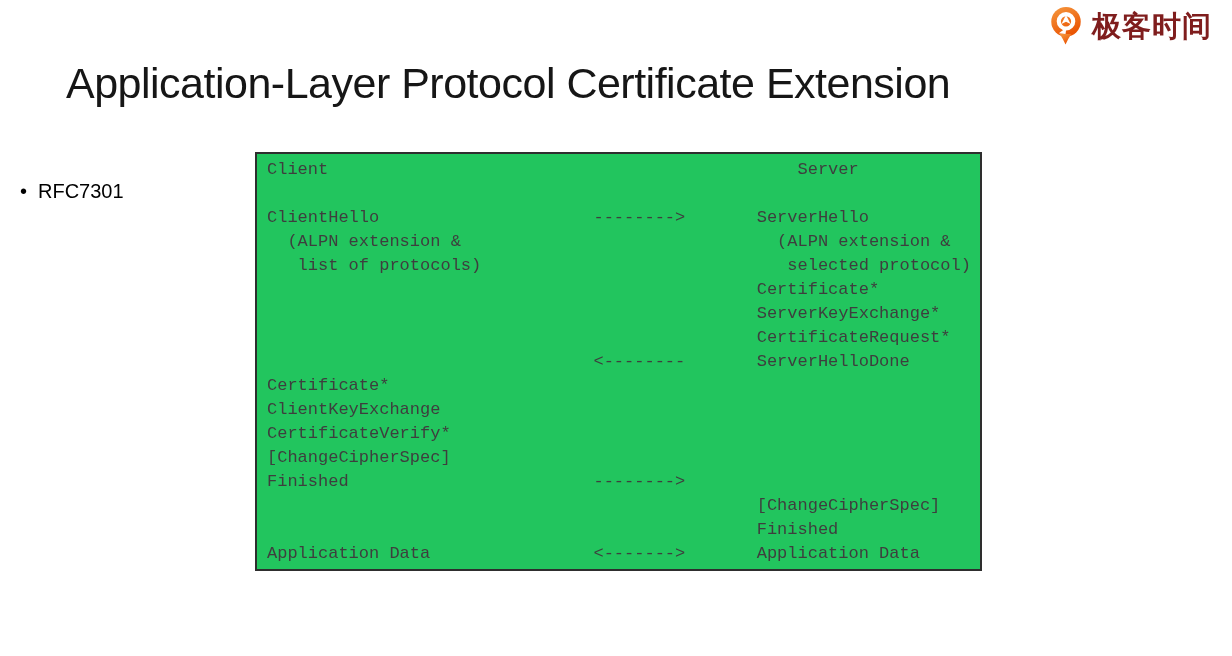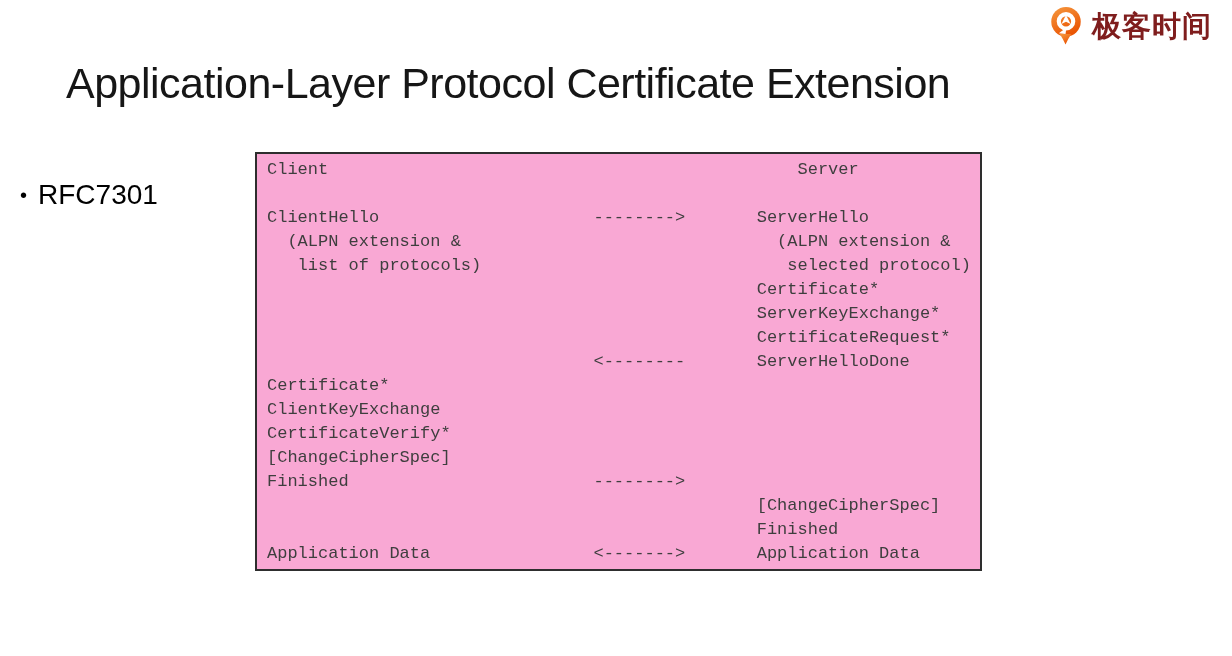--- a/index.html
+++ b/index.html
@@ -49,34 +49,34 @@
     display: flex;
     align-items: center;
     gap: 11px;
     color: #000000;
   }
   .bullet-marker {
     font-size: 20px;
     line-height: 1;
   }
   .bullet-text {
-    font-size: 28px;
+    font-size: 20px;
     line-height: 1.1;
   }
 
   
   .figure-box {
     position: absolute;
     left: 255px;
     top: 152px;
     width: 727px;
     height: 419px;
     box-sizing: border-box;
     border: 2px solid #2e2e2e;
-    background: #f9a8d4;
+    background: #22c55e;
   }
   .figure-pre {
     margin: 0;
     padding: 4px 0 0 10px;
     font-family: "Liberation Mono", "DejaVu Sans Mono", monospace;
     font-size: 17px;
     line-height: 24px;
     color: #3e3e3e;
     white-space: pre;
   }

